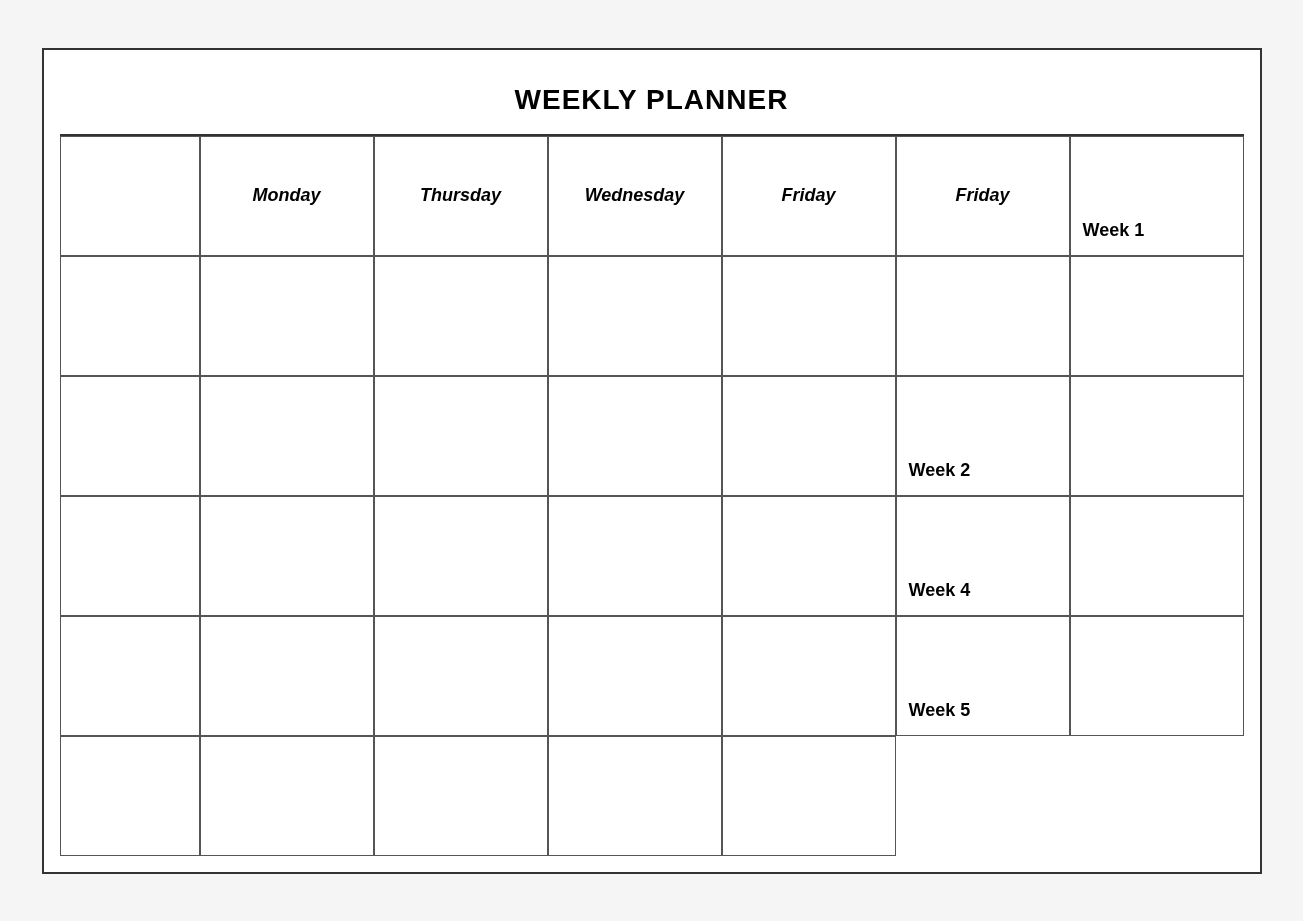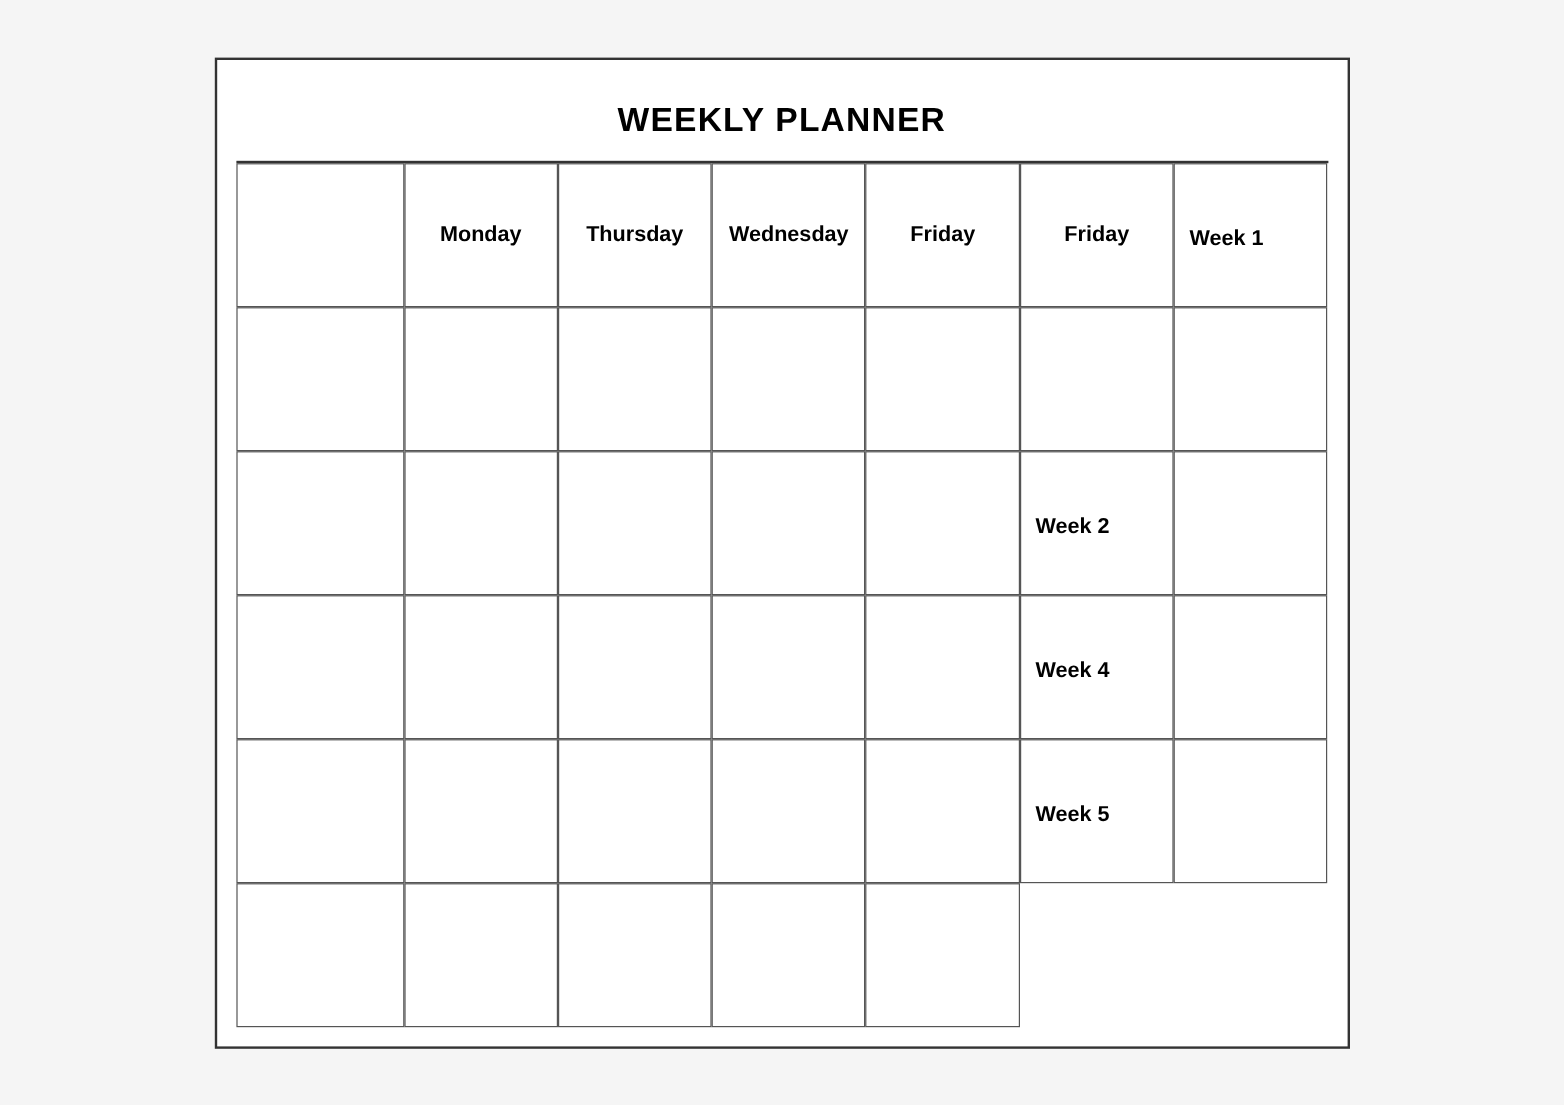--- a/index.html
+++ b/index.html
@@ -13,21 +13,21 @@
       display: flex;
       justify-content: center;
       align-items: center;
       min-height: 921px;
       font-family: Arial, sans-serif;
     }
 
     .planner-container {
       background-color: #ffffff;
       border: 2px solid #333;
-      width: 946px;
+      width: 1220px;
       padding: 16px;
     }
 
     .planner-title-row {
       border-bottom: 2px solid #333;
       text-align: center;
       padding: 18px 10px;
     }
 
     .planner-title {
@@ -49,30 +49,31 @@
       align-items: center;
       justify-content: center;
     }
 
     .header-cell {
       padding: 14px 8px;
       font-weight: 700;
       font-size: 18px;
       color: #000;
       min-height: 55px;
+      font-style: italic;
     }
 
     .week-label-cell {
       font-weight: 700;
       font-size: 18px;
       color: #000;
       padding: 14px 12px;
       justify-content: flex-start;
       min-height: 120px;
-      align-items: center;
+      align-items: flex-end;
       padding-top: 20px;
     }
 
     .day-cell {
       min-height: 120px;
     }
 
     .corner-cell {
       border: 1px solid #555;
     }

